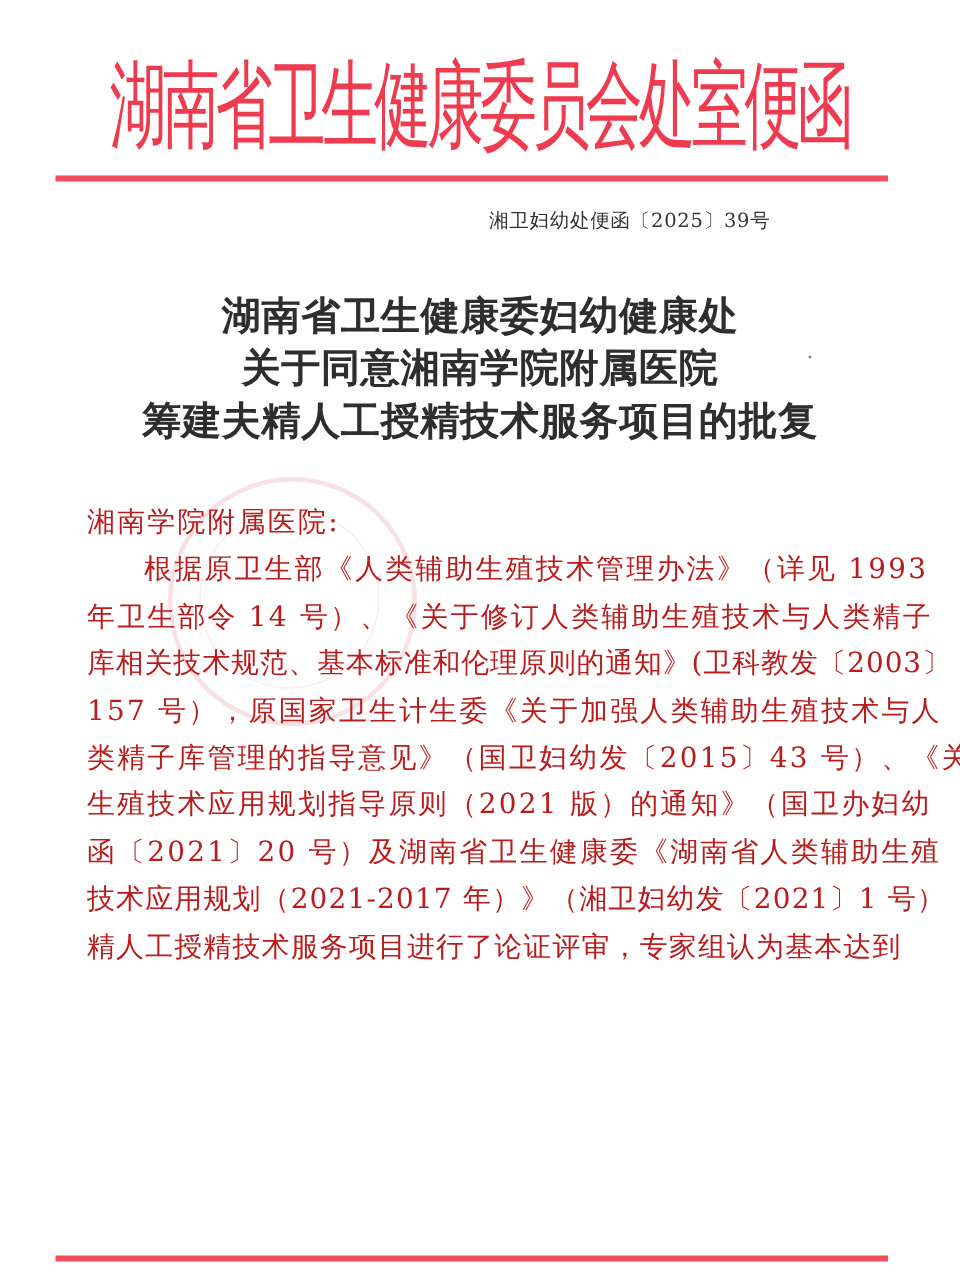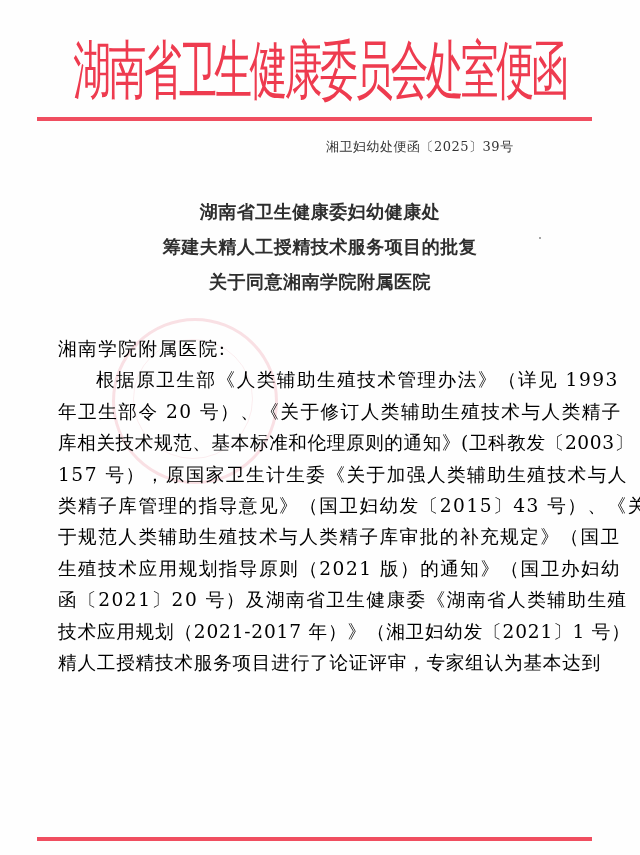--- a/index.html
+++ b/index.html
@@ -58,31 +58,31 @@
     white-space: nowrap;
   }
   .title {
     position: absolute;
     top: 194px;
     left: 0;
     width: 640px;
     text-align: center;
     color: #2e2e2e;
     font-weight: bold;
-    font-size: 18px;
+    font-size: 26px;
     line-height: 35px;
     letter-spacing: 0.5px;
   }
   .title div { white-space: nowrap; }
   .body-text {
     position: absolute;
     left: 58px;
     top: 333px;
     width: 520px;
-    color: #000000;
+    color: #b91c1c;
     font-size: 18.6px;
     line-height: 31.4px;
   }
   .body-text .line {
     white-space: nowrap;
     letter-spacing: 1.5px;
   }
   .body-text .indent { padding-left: 38px; }
   .seal {
     position: absolute;
@@ -116,36 +116,35 @@
   <div class="masthead">湖南省卫生健康委员会处室便函</div>
 
   <div class="rule rule-top"></div>
 
   <div class="doc-number">湘卫妇幼处便函〔2025〕39号</div>
 
   <span class="speck" style="left:539px; top:237px;"></span>
 
   <div class="title">
     <div>湖南省卫生健康委妇幼健康处</div>
+    <div>关于同意湘南学院附属医院</div>
     <div>筹建夫精人工授精技术服务项目的批复</div>
-    <div>关于同意湘南学院附属医院</div>
   </div>
 
   <div class="seal">
     <div class="seal-inner"></div>
   </div>
 
   <div class="body-text">
     <div class="line">湘南学院附属医院:</div>
     <div class="line indent">根据原卫生部《人类辅助生殖技术管理办法》（详见 1993</div>
-    <div class="line">年卫生部令 20 号）、《关于修订人类辅助生殖技术与人类精子</div>
+    <div class="line">年卫生部令 14 号）、《关于修订人类辅助生殖技术与人类精子</div>
     <div class="line" style="letter-spacing:0.6px;">库相关技术规范、基本标准和伦理原则的通知》(卫科教发〔2003〕</div>
     <div class="line">157 号），原国家卫生计生委《关于加强人类辅助生殖技术与人</div>
     <div class="line">类精子库管理的指导意见》（国卫妇幼发〔2015〕43 号）、《关</div>
-    <div class="line">于规范人类辅助生殖技术与人类精子库审批的补充规定》（国卫</div>
     <div class="line">生殖技术应用规划指导原则（2021 版）的通知》（国卫办妇幼</div>
     <div class="line">函〔2021〕20 号）及湖南省卫生健康委《湖南省人类辅助生殖</div>
     <div class="line" style="letter-spacing:0.8px;">技术应用规划（2021-2017 年）》（湘卫妇幼发〔2021〕1 号）</div>
     <div class="line" style="letter-spacing:0.8px;">精人工授精技术服务项目进行了论证评审，专家组认为基本达到</div>
   </div>
 
   <div class="rule rule-bottom"></div>
 
 </div>
 

